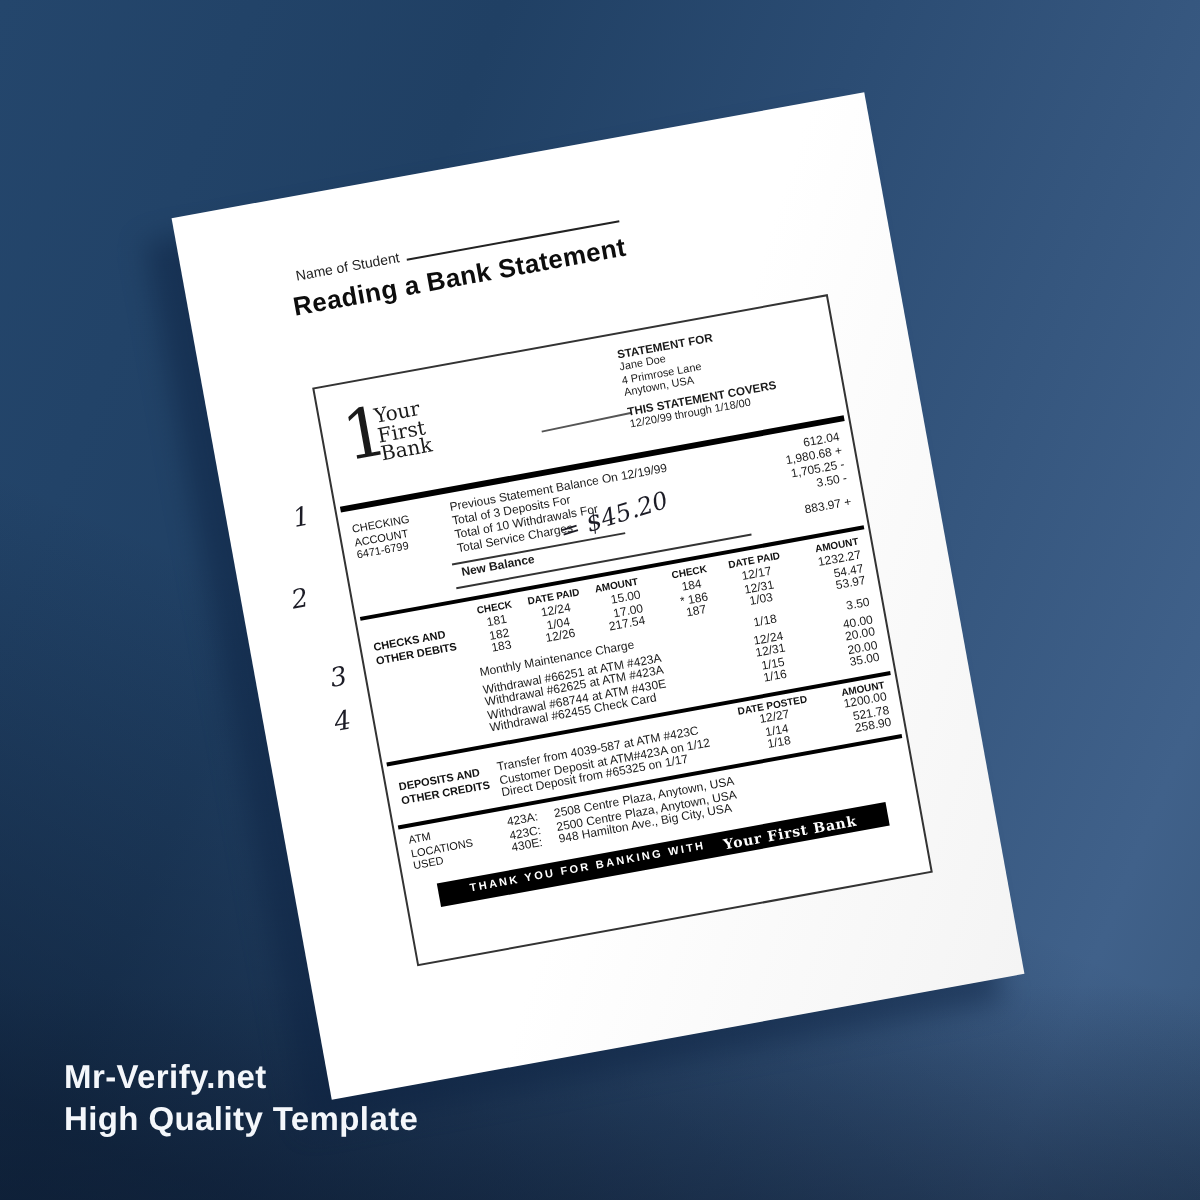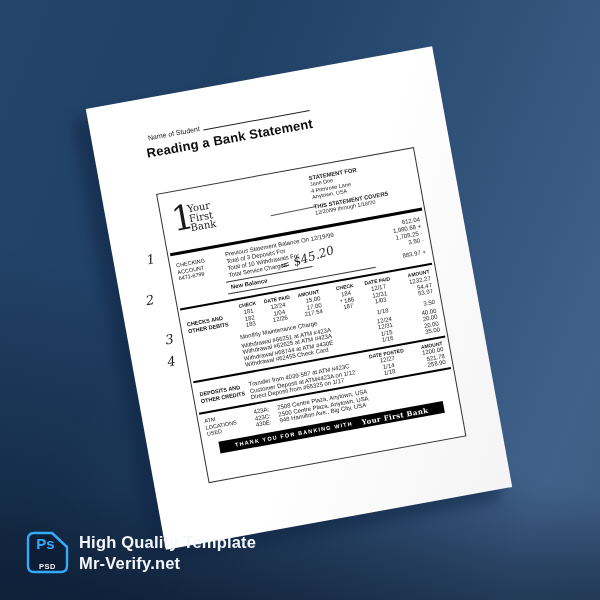--- a/index.html
+++ b/index.html
@@ -243,25 +243,18 @@
       </div>
 
       <div class="bar">
         <span class="thanks">THANK YOU FOR BANKING WITH</span>
         <span class="bank">Your First Bank</span>
       </div>
     </div>
   </div>
 
   <div class="caption">
-    <div class="badge">
-      <svg width="47" height="47" viewBox="0 0 47 47">
-        <path d="M4 10 Q4 4 10 4 H28 L43 18 V37 Q43 43 37 43 H10 Q4 43 4 37 Z" fill="rgba(8,22,44,0.45)" stroke="#35aaf8" stroke-width="2.4" stroke-linejoin="round"></path>
-      </svg>
-      <span class="ps">Ps</span>
-      <span class="psd">PSD</span>
-    </div>
     <div class="cap-text">
+      <div>Mr-Verify.net</div>
       <div>High Quality Template</div>
-      <div>Mr-Verify.net</div>
     </div>
   </div>
 </div>
 
 </body></html>

